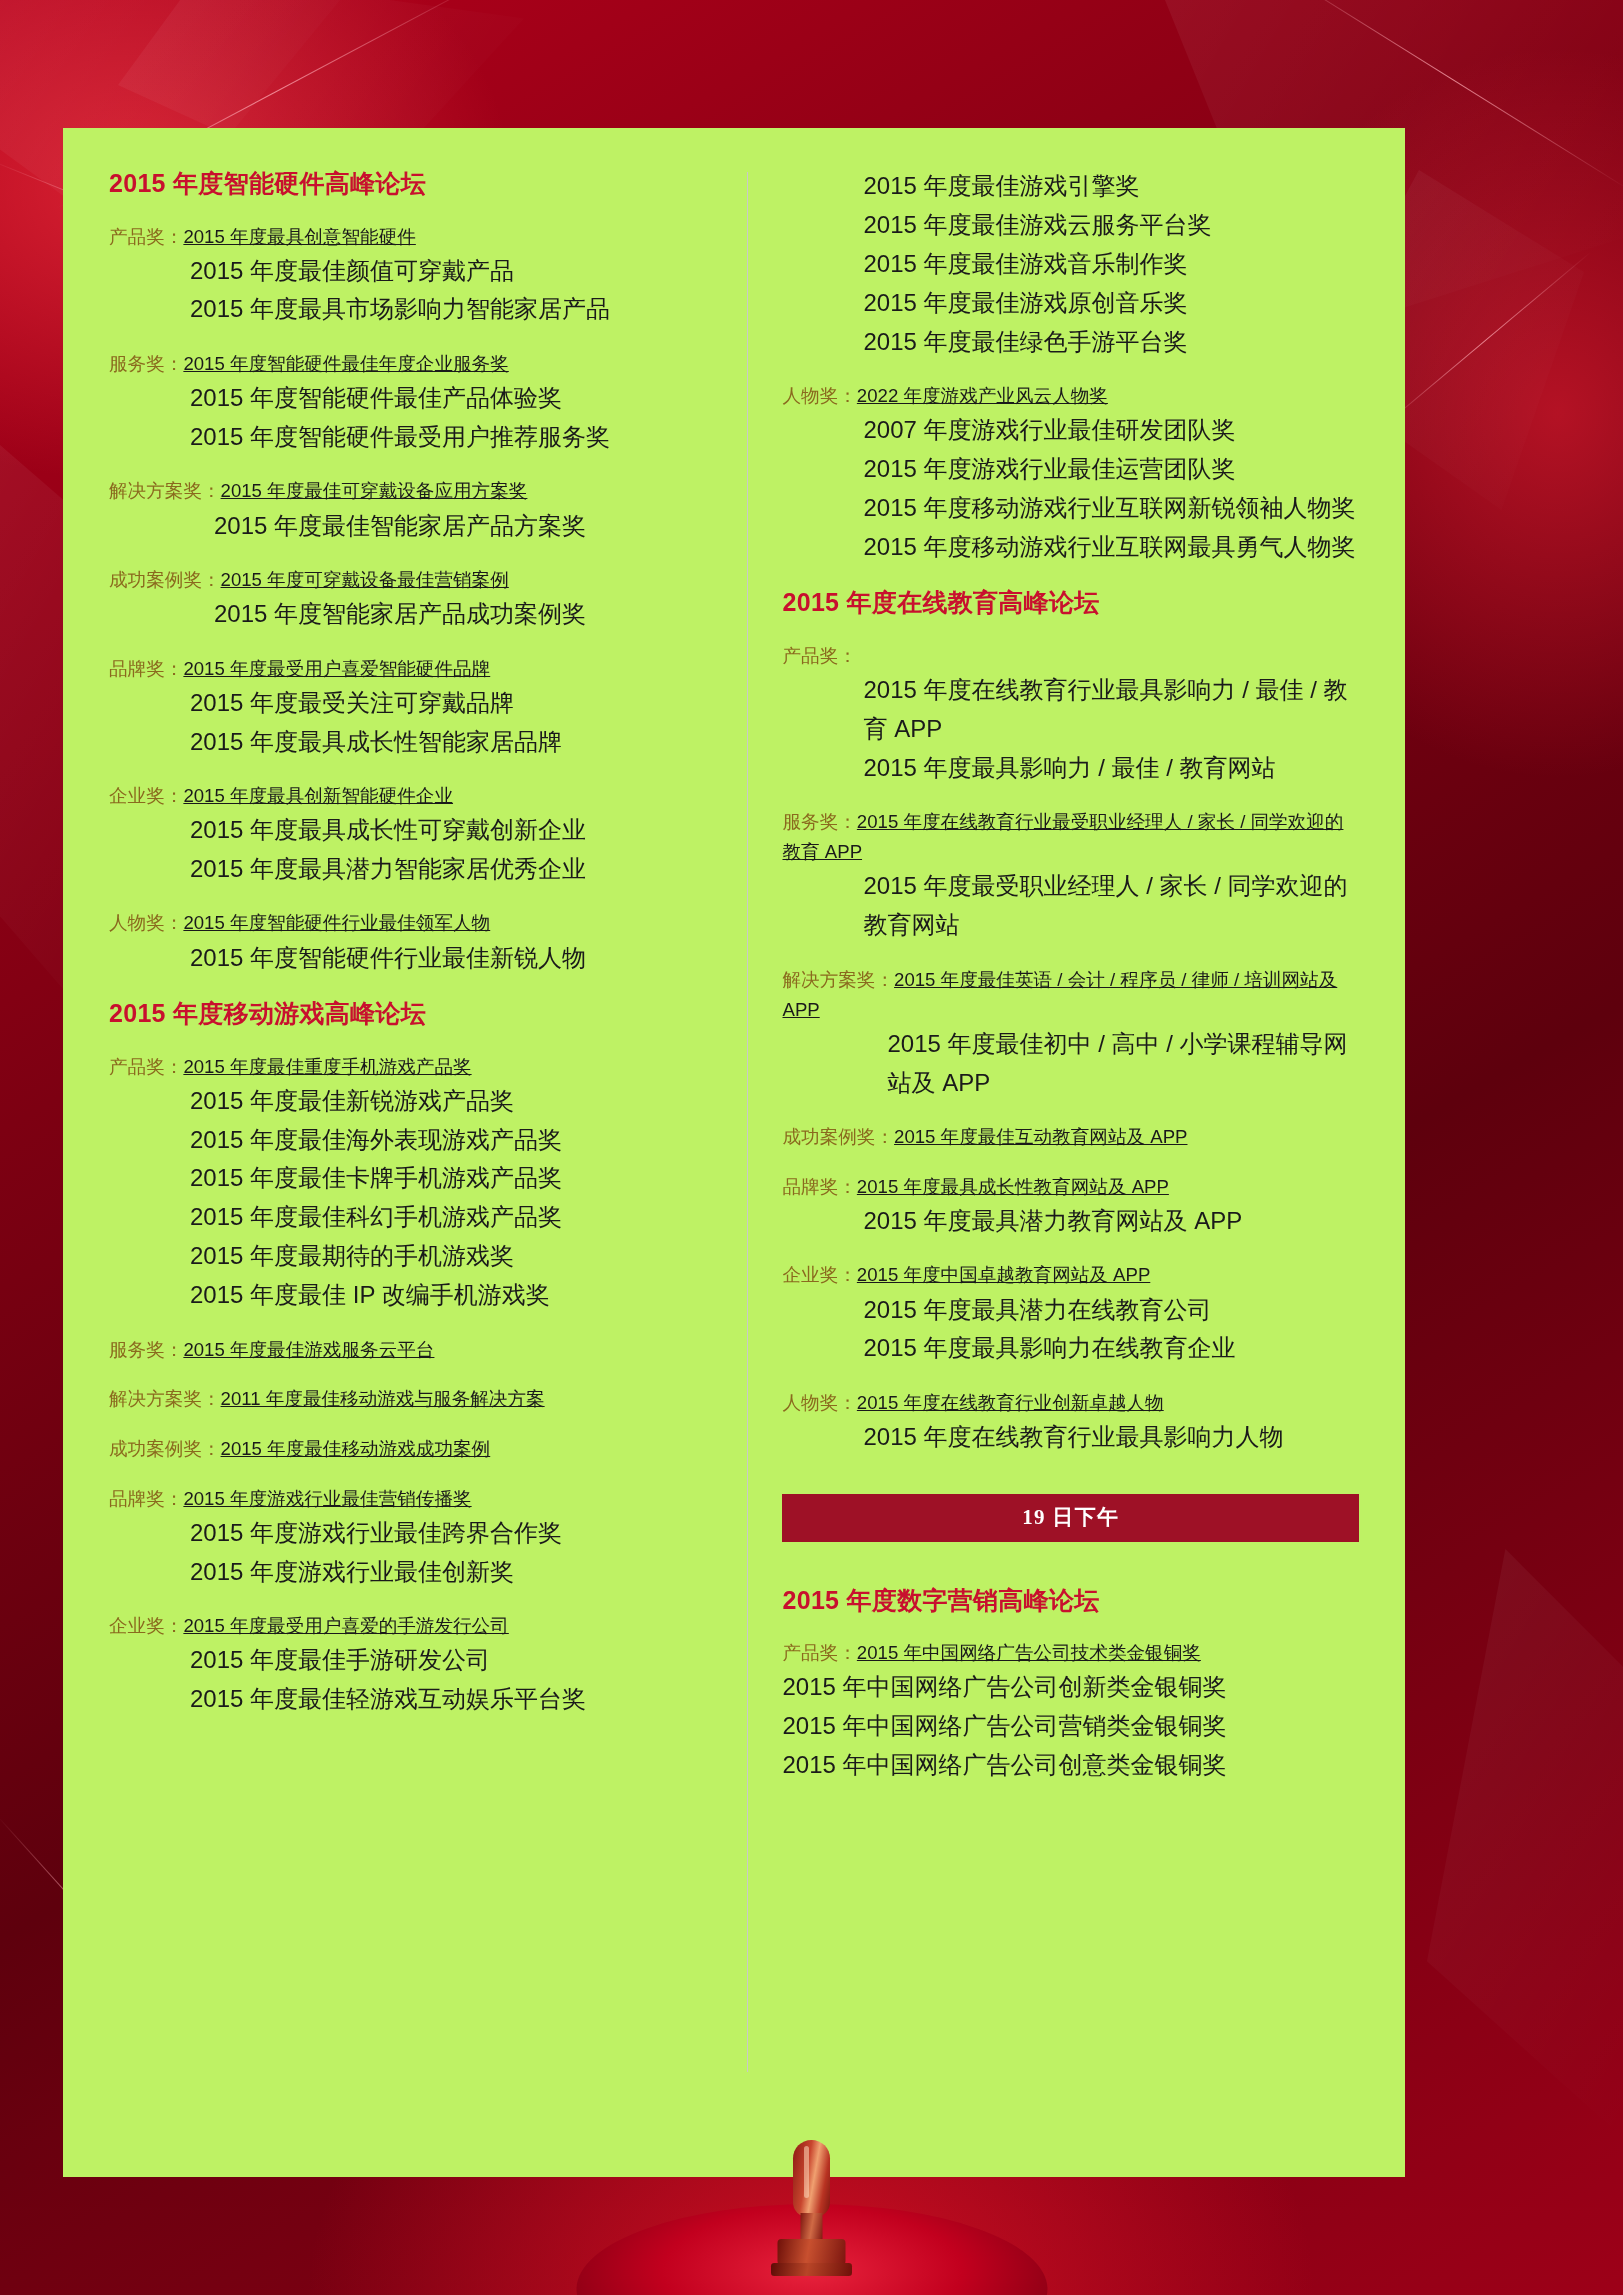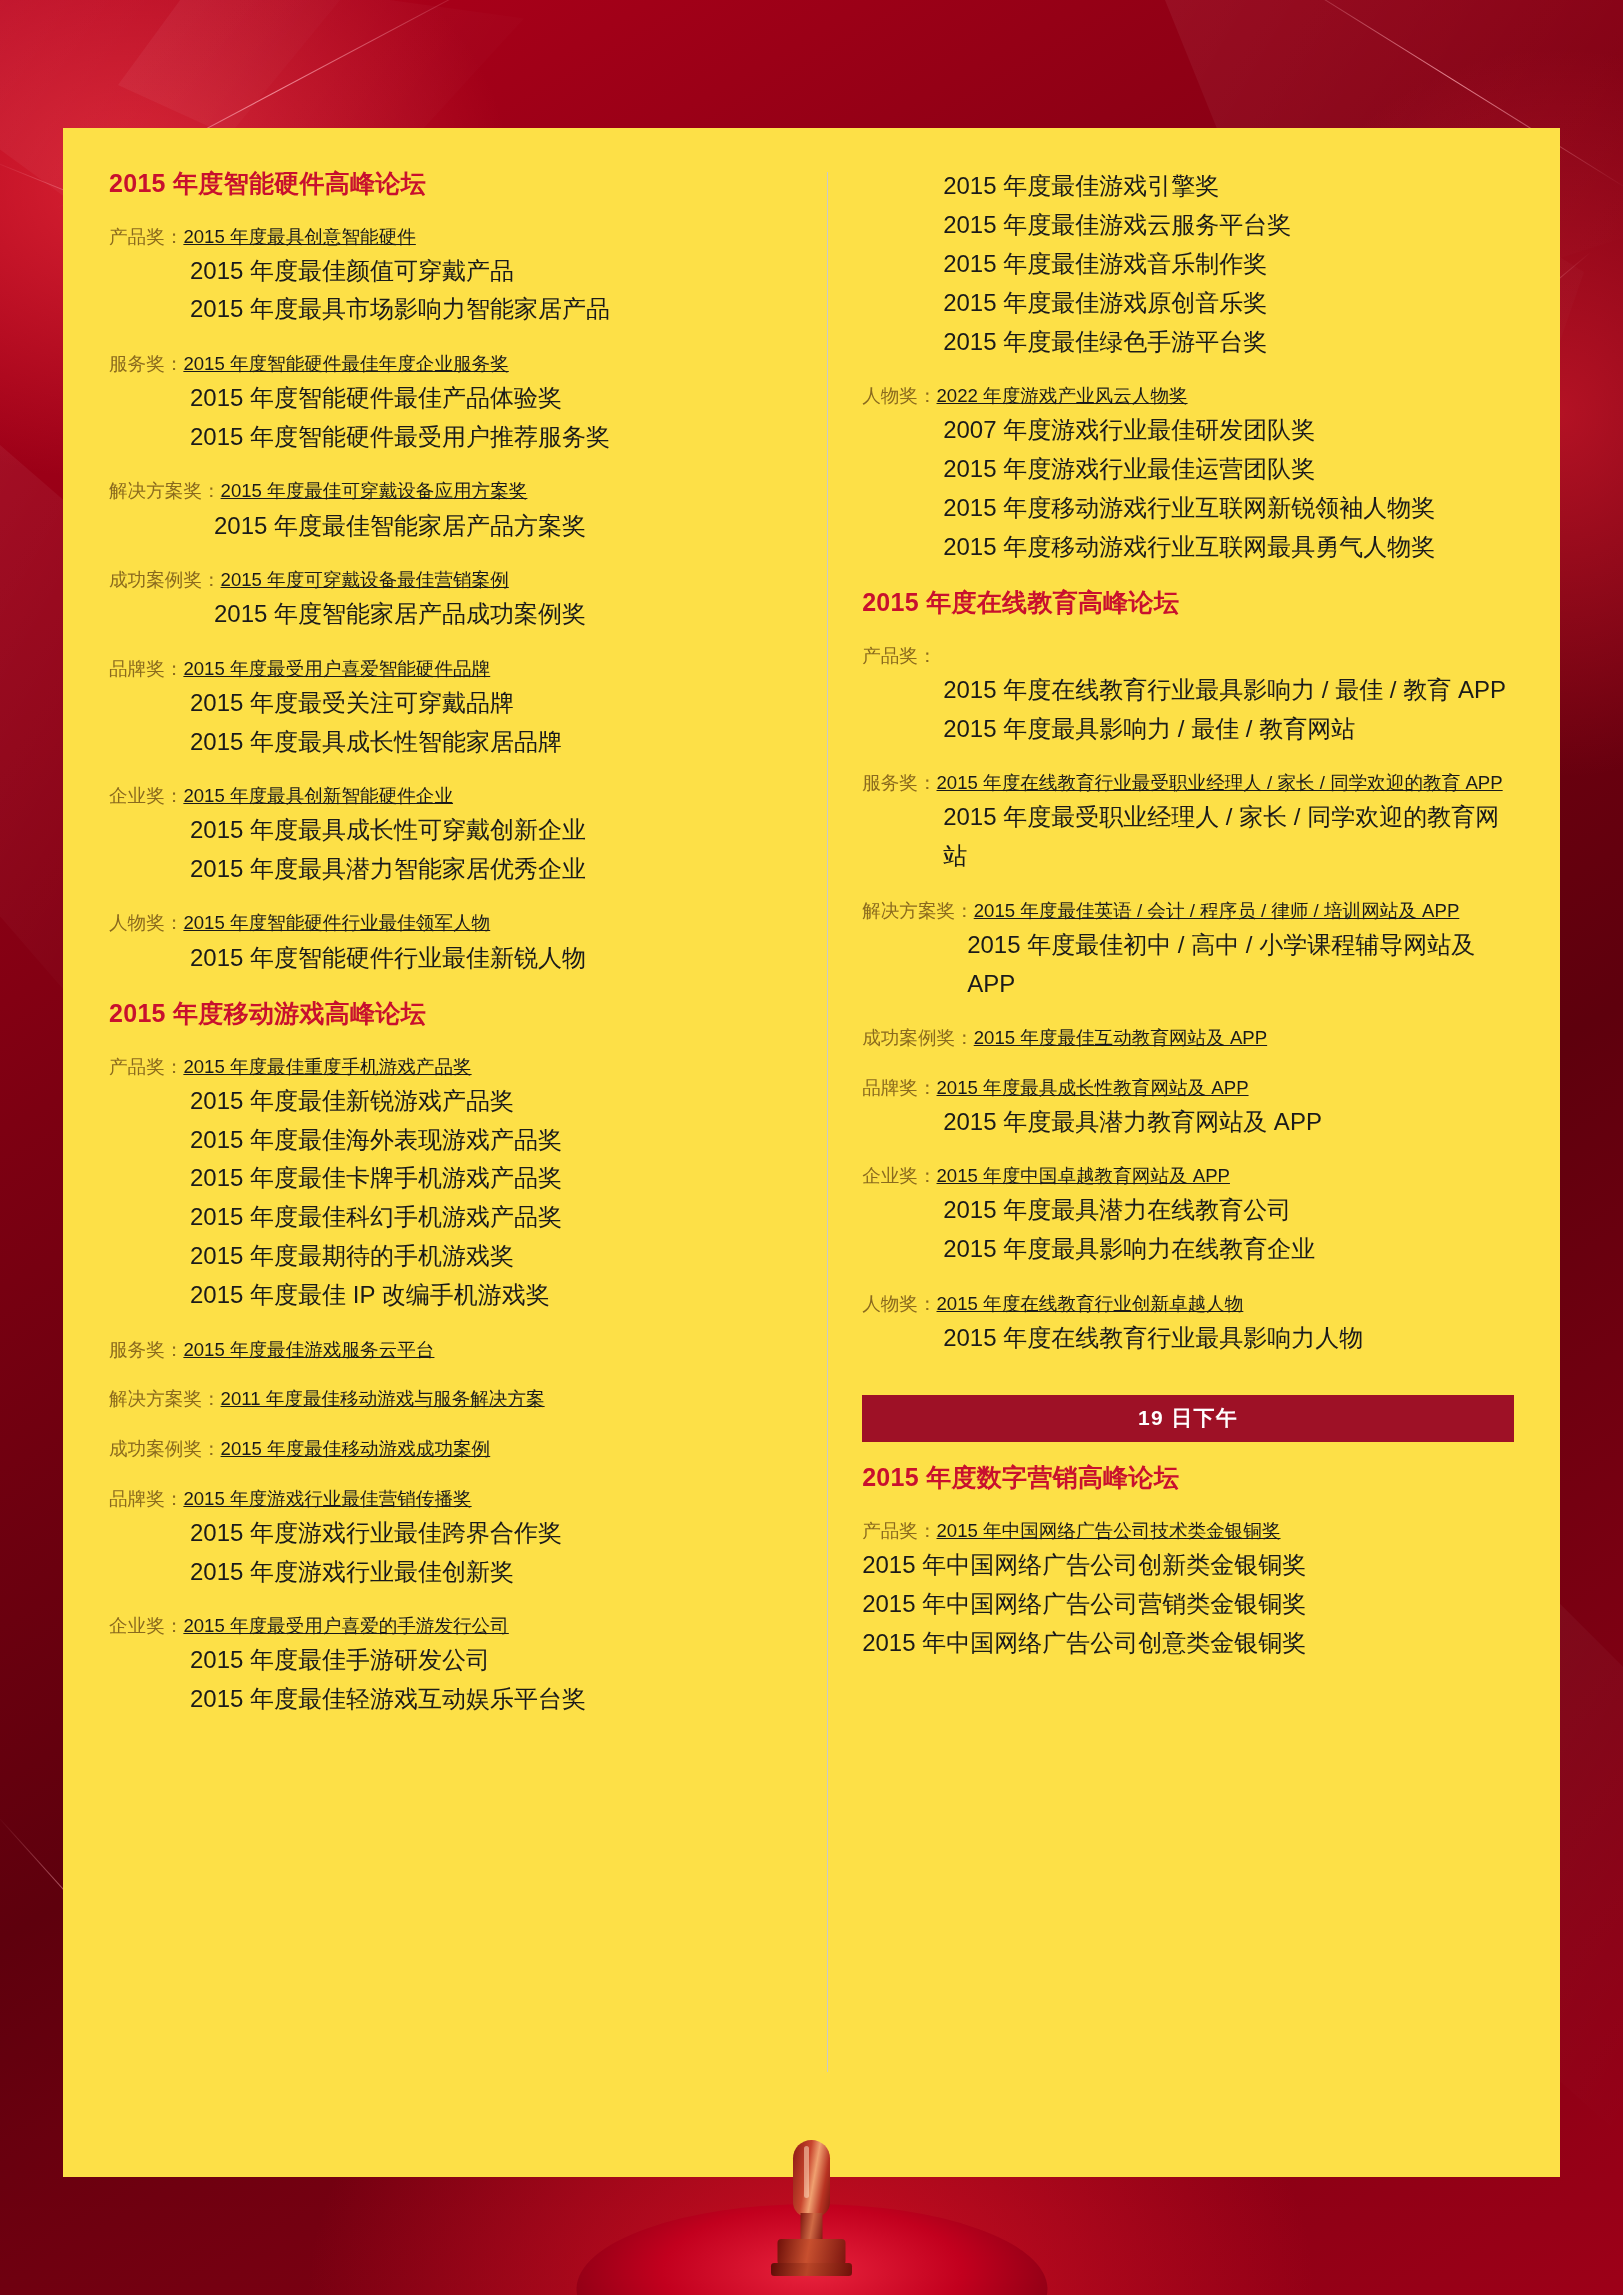--- a/index.html
+++ b/index.html
@@ -34,23 +34,23 @@
     position: absolute;
     background: linear-gradient(90deg, rgba(255,170,180,0.0), rgba(255,170,180,0.75), rgba(255,170,180,0));
     height: 1.3px;
   }
 
   
   .page-card {
     position: absolute;
     left: 63px;
     top: 128px;
-    width: 1497px;
+    width: 1342px;
     height: 2049px;
-    background: #fde047;
+    background: #bef264;
   }
 
   .columns {
     position: absolute;
     left: 0;
     top: 0;
     width: 100%;
     height: 100%;
     display: flex;
     box-sizing: border-box;
@@ -111,21 +111,22 @@
   .indent-0 { padding-left: 0; }
 
   .section-banner {
     background: #9e1126;
     color: #ffffff;
     font-size: 21px;
     font-weight: bold;
     text-align: center;
     padding: 9.2px 0 10.5px 0;
     letter-spacing: 1.3px;
-    margin: 37px 0 19px 0;
+    margin: 37px 0 42px 0;
+    font-family: Liberation Serif, serif;
   }
 
   
   .trophy-base {
     position: absolute;
     left: 50%;
     bottom: -79px;
     transform: translateX(-50%);
     width: 471px;
     height: 170px;

